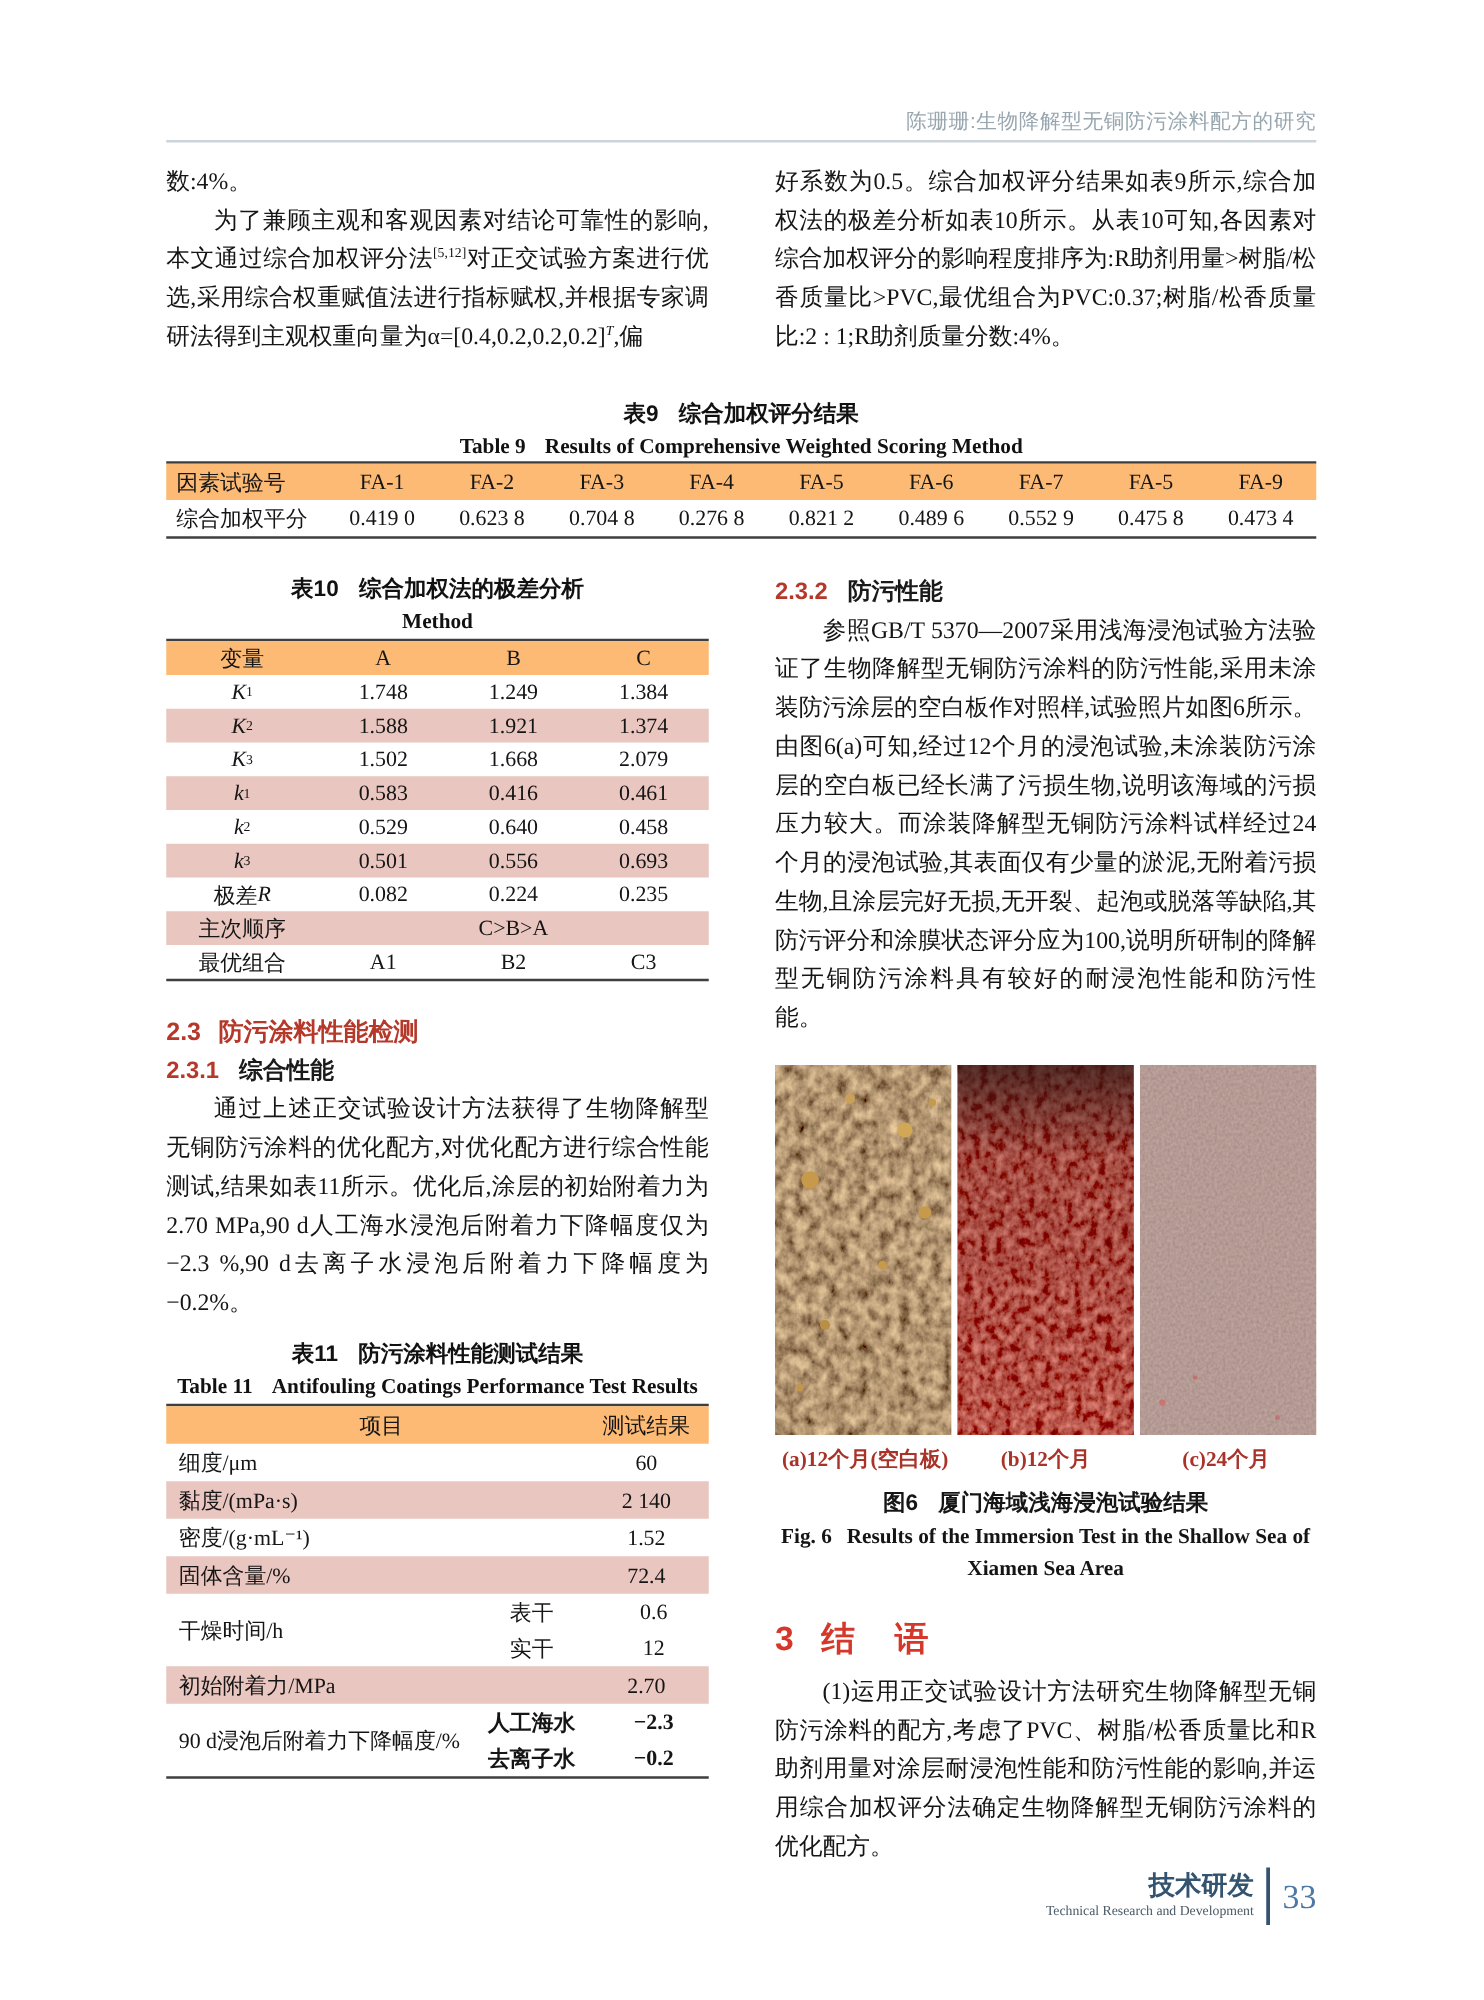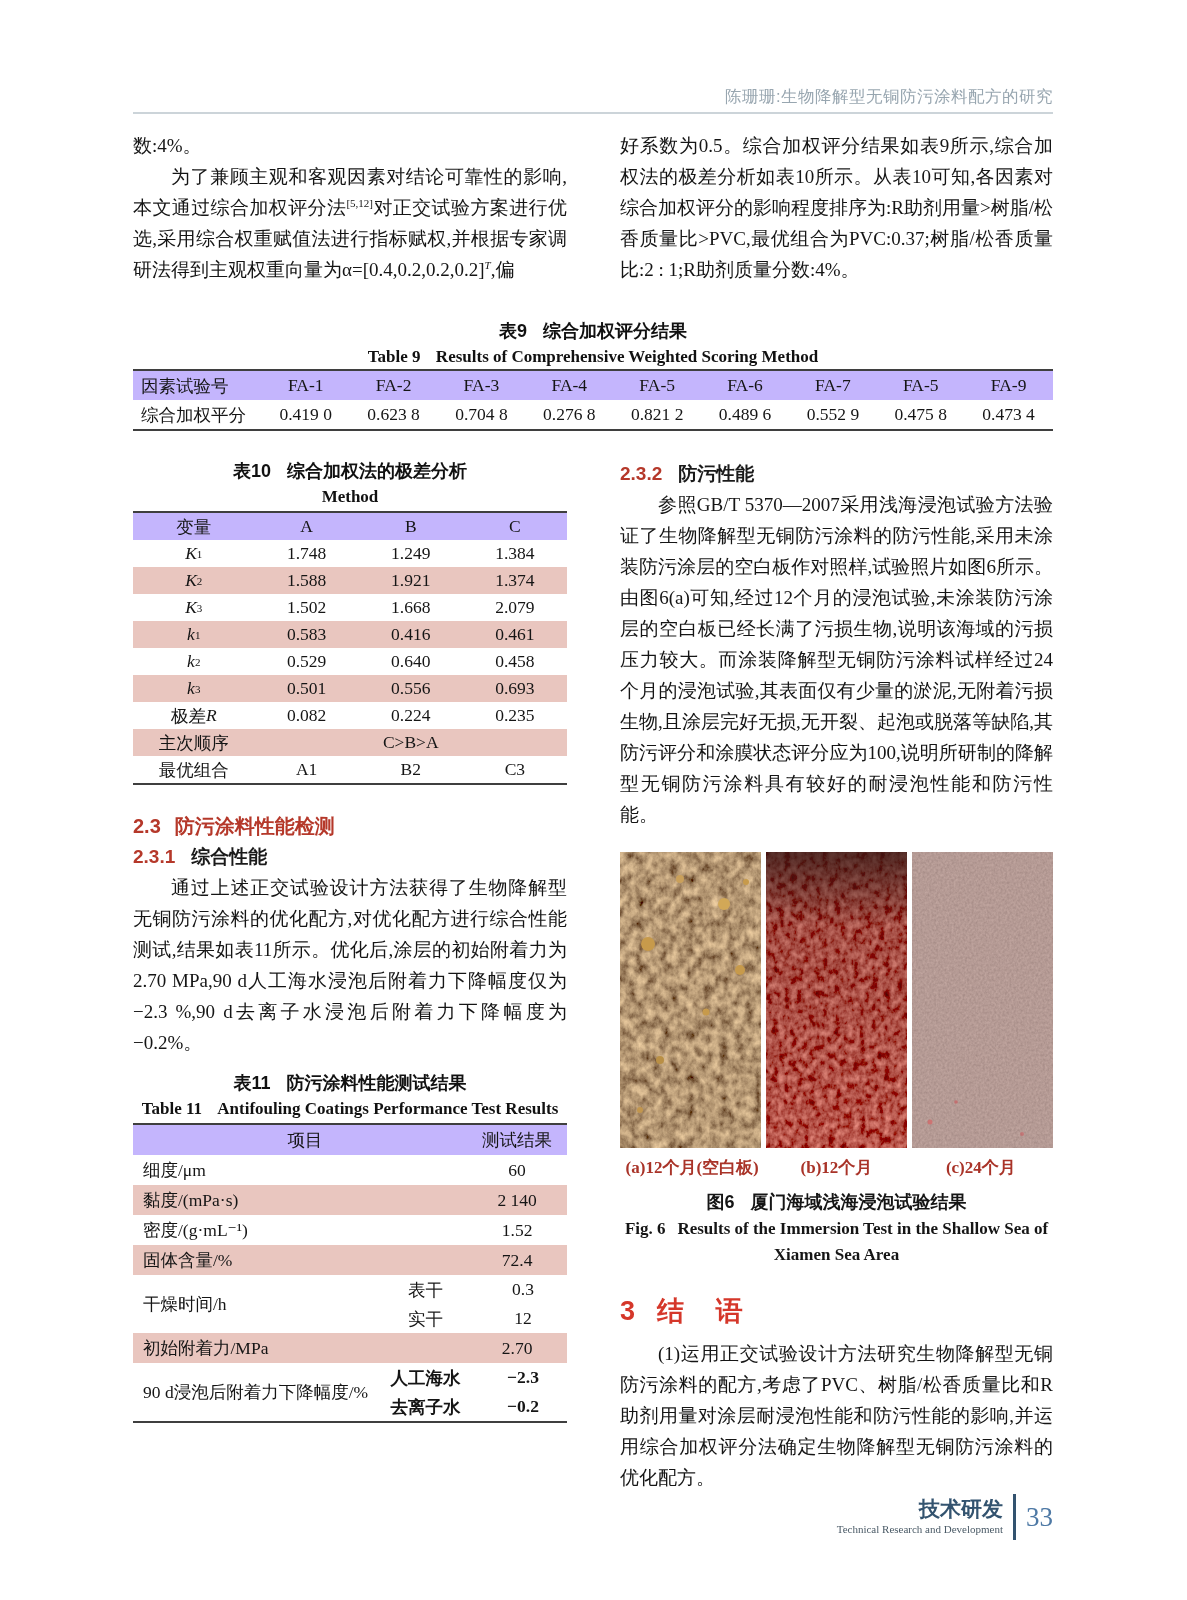--- a/index.html
+++ b/index.html
@@ -34,21 +34,21 @@
 
   
   .tcap-zh{font-family:"Liberation Sans","DejaVu Sans",sans-serif;font-weight:bold;
            font-size:18px;line-height:26px;text-align:center;color:#111;}
   .tcap-en{font-weight:bold;font-size:17px;line-height:25px;text-align:center;color:#111;}
   .tcap-zh .lb,.tcap-en .lb{margin-right:0.9em;}
 
   
   .dtable{width:100%;border-top:2px solid #3f3f3f;border-bottom:2px solid #3f3f3f;font-size:17.5px;}
   .trow{display:flex;align-items:center;}
-  .shade-dark{background:#c4b5fd;}
+  .shade-dark{background:#fdba74;}
   .shade-light{background:#e9c6bf;}
   .cell{display:flex;align-items:center;justify-content:center;text-align:center;}
 
   
   #table9-block{position:absolute;left:133px;top:318px;width:920px;}
   #table9 .trow{height:29px;}
   #table9 .c-label{width:14%;justify-content:flex-start;padding-left:8px;box-sizing:border-box;}
   #table9 .c-val{width:9.55%;}
 
   
@@ -263,21 +263,21 @@
         </div>
         <div class="trow srow shade-light">
           <div class="cell c-itemwide">固体含量/%</div>
           <div class="cell c-res">72.4</div>
         </div>
         <div class="trow group">
           <div class="cell c-item">干燥时间/h</div>
           <div class="subcol" style="width: 45%;">
             <div class="subline" style="display: flex;">
               <div class="subline sl-l" style="width: 55%;">表干</div>
-              <div class="subline sl-v" style="width: 45%;">0.3</div>
+              <div class="subline sl-v" style="width: 45%;">0.6</div>
             </div>
             <div class="subline" style="display: flex;">
               <div class="subline sl-l" style="width: 55%;">实干</div>
               <div class="subline sl-v" style="width: 45%;">12</div>
             </div>
           </div>
         </div>
         <div class="trow srow shade-light">
           <div class="cell c-itemwide">初始附着力/MPa</div>
           <div class="cell c-res">2.70</div>

